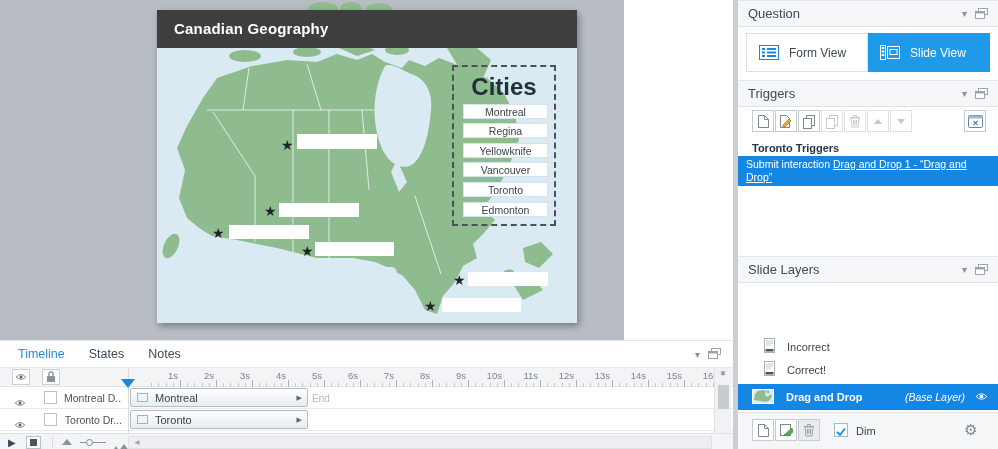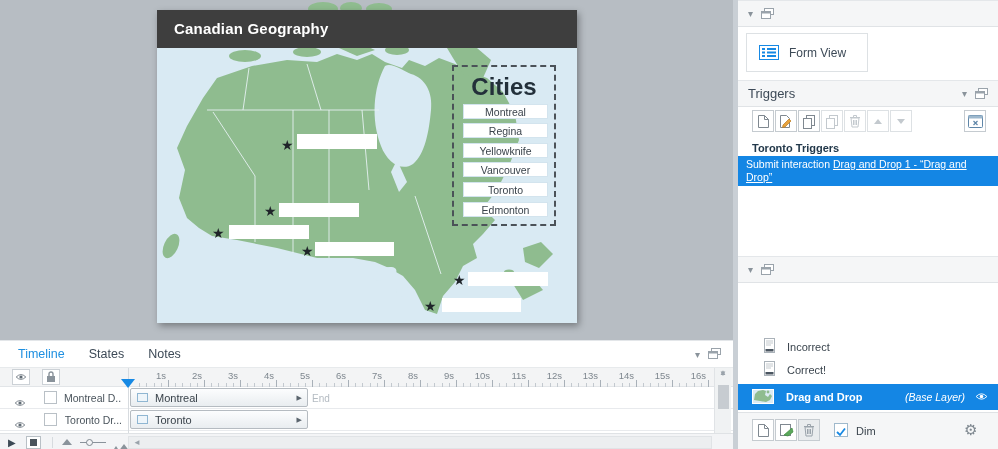--- a/index.html
+++ b/index.html
@@ -1,21 +1,21 @@
 <!DOCTYPE html>
 <html><head>
 <meta charset="utf-8">
 <style>
   * { box-sizing: border-box; margin: 0; padding: 0; }
   html,body { width: 998px; height: 449px; overflow: hidden; background:#fff;
               font-family: "Liberation Sans", sans-serif; }
   .abs { position: absolute; }
 
   
-  #workspace { left:0; top:0; width:733px; height:340px; background:#b7bdc3; }
+  #workspace { left:0; top:0; width:624px; height:340px; background:#b7bdc3; }
   #timeline  { left:0; top:340px; width:733px; height:90px; background:#a21caf; border-top:1px solid #e3e6e9; }
   #divider   { left:733px; top:0; width:5px; height:449px; background:#c9cfd5; }
   #rightpanel{ left:738px; top:0; width:260px; height:449px; background:#fff; }
 
   
   #overflow-map { left:305px; top:0; width:95px; height:11px; z-index:0; }
   #slide { left:157px; top:10px; width:420px; height:313px; background:#d9eaf3;
            box-shadow: 2px 3px 7px rgba(0,0,0,.35); z-index:1; }
   #slide-titlebar { left:0; top:0; width:420px; height:38px; background:#3e3e3e; }
   #slide-title { color:#fff; font-size:15px; font-weight:bold; line-height:38px; padding-left:17px; letter-spacing:.2px; }
@@ -79,21 +79,21 @@
 
   
   #tl-tabs { left:0; top:0; width:733px; height:27px; background:#fff; border-bottom:1px solid #e7eaec; display:flex; align-items:center; }
   .tab { font-size:12.5px; color:#3d4a57; margin-left:24px; cursor:pointer; }
   #tab-timeline { margin-left:18px; color:#1e8fe0; }
   #tl-tabs .caret { margin-left:auto; }
 
   #tl-header { left:0; top:27px; width:733px; height:19px; background:#f3f4f5; border-bottom:1px solid #e2e5e8; }
   .hbtn { top:1px; width:18px; height:16px; background:#fff; border:1px solid #ccd1d6; display:flex; align-items:center; justify-content:center; }
   #eye-all { left:12px; } #lock-all { left:42px; }
-  #ruler { left:132px; top:0; width:586px; height:19px; overflow:hidden; }
+  #ruler { left:144px; top:0; width:586px; height:19px; overflow:hidden; }
   .ruler-label { position:absolute; top:2px; width:24px; text-align:right; font-size:9.5px; color:#7d868e; }
   .tick { position:absolute; bottom:0; width:1px; height:4px; background:#c3c9cf; }
   .tick.major { height:7px; background:#a8b0b8; }
   #playhead { left:121px; top:38px; width:0; height:0; z-index:5;
               border-left:7px solid transparent; border-right:7px solid transparent; border-top:9px solid #1789e4; }
 
   .tl-row { left:0; width:733px; height:22px; background:#fff; border-bottom:1px solid #e8eaed; }
   #tl-row-0 { top:46px; } #tl-row-1 { top:68px; }
   .row-eye { left:14px; top:6px; }
   .row-check { left:44px; top:4px; width:13px; height:13px; background:#fff; border:1px solid #b9c0c6; }
@@ -386,20 +386,21 @@
     <span id="v-thumb" class="abs"></span>
     <span class="scr" style="position:absolute;bottom:1px;left:0;right:0">▼</span>
   </div>
 </div>
 
 <div id="divider" class="abs"></div>
 
 <div id="rightpanel" class="abs">
 
   <div class="phead abs" id="q-header">
+    <span class="ptitle">Question</span>
     <span class="caret">▾</span>
     <span class="float-ic">
       <svg width="13" height="11" viewBox="0 0 13 11">
           <rect x="3.5" y="0.5" width="9" height="6" fill="#fff" stroke="#9aa3ab"></rect>
           <rect x="0.5" y="3.5" width="9" height="7" fill="#fff" stroke="#9aa3ab"></rect>
           <rect x="0.5" y="3.5" width="9" height="2" fill="#9aa3ab"></rect>
         </svg>
     </span>
   </div>
   <div id="view-row" class="abs">
@@ -408,20 +409,31 @@
           <rect x="0.5" y="0.5" width="19" height="14" fill="#fff" stroke="#1789e4"></rect>
           <rect x="3" y="3" width="3" height="2" fill="#1789e4"></rect>
           <rect x="8" y="3" width="9" height="2" fill="#1789e4"></rect>
           <rect x="3" y="6.5" width="3" height="2" fill="#1789e4"></rect>
           <rect x="8" y="6.5" width="9" height="2" fill="#1789e4"></rect>
           <rect x="3" y="10" width="3" height="2" fill="#1789e4"></rect>
           <rect x="8" y="10" width="9" height="2" fill="#1789e4"></rect>
         </svg>
       <span>Form View</span>
     </div>
+    <div class="view-btn abs" id="slide-view-btn">
+      <svg width="20" height="15" viewBox="0 0 20 15">
+          <rect x="0.5" y="0.5" width="5" height="14" fill="none" stroke="#fff"></rect>
+          <rect x="1.8" y="2" width="2.4" height="2" fill="#fff"></rect>
+          <rect x="1.8" y="5.5" width="2.4" height="2" fill="#fff"></rect>
+          <rect x="1.8" y="9" width="2.4" height="2" fill="#fff"></rect>
+          <rect x="7.5" y="1.5" width="12" height="12" fill="none" stroke="#fff"></rect>
+          <rect x="10" y="4.5" width="7" height="5" fill="none" stroke="#fff"></rect>
+        </svg>
+      <span>Slide View</span>
+    </div>
   </div>
 
   <div class="phead abs" id="t-header">
     <span class="ptitle">Triggers</span>
     <span class="caret">▾</span>
     <span class="float-ic">
       <svg width="13" height="11" viewBox="0 0 13 11">
           <rect x="3.5" y="0.5" width="9" height="6" fill="#fff" stroke="#9aa3ab"></rect>
           <rect x="0.5" y="3.5" width="9" height="7" fill="#fff" stroke="#9aa3ab"></rect>
           <rect x="0.5" y="3.5" width="9" height="2" fill="#9aa3ab"></rect>
@@ -476,20 +488,21 @@
   </div>
 
   <div id="pt-label" class="abs">Toronto Triggers</div>
   <div id="trigger-item" class="abs">
     <div>
       <span>Submit interaction </span><span id="trigger-link">Drag and Drop 1 - “Drag and Drop”</span>
     </div>
   </div>
 
   <div class="phead abs" id="sl-header">
+    <span class="ptitle">Slide Layers</span>
     <span class="caret">▾</span>
     <span class="float-ic">
       <svg width="13" height="11" viewBox="0 0 13 11">
           <rect x="3.5" y="0.5" width="9" height="6" fill="#fff" stroke="#9aa3ab"></rect>
           <rect x="0.5" y="3.5" width="9" height="7" fill="#fff" stroke="#9aa3ab"></rect>
           <rect x="0.5" y="3.5" width="9" height="2" fill="#9aa3ab"></rect>
         </svg>
     </span>
   </div>
 

